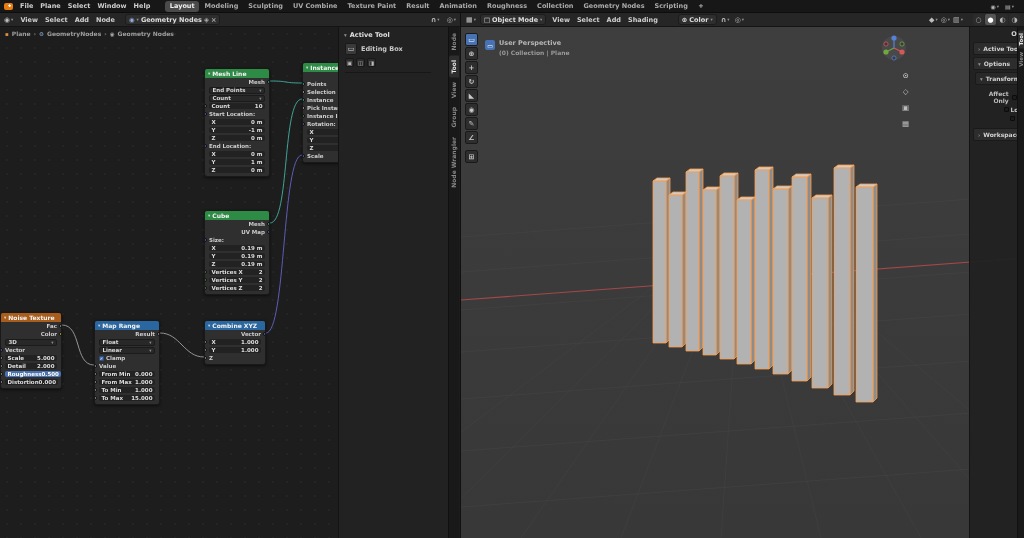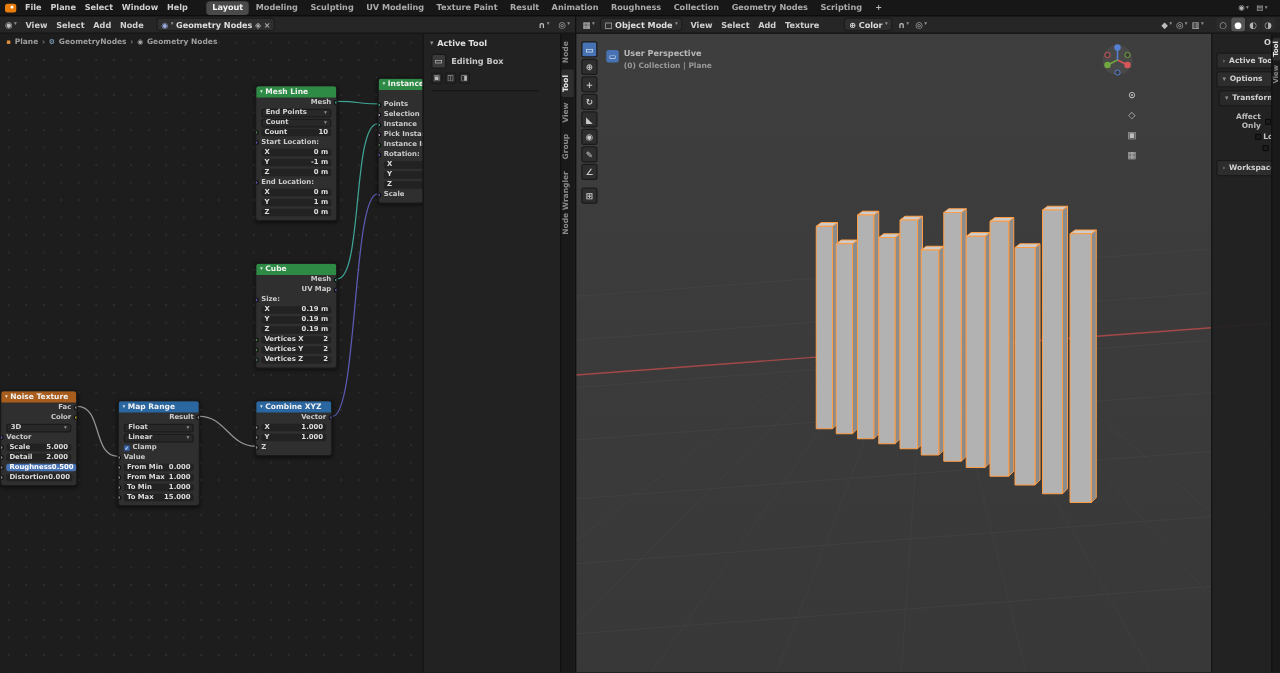--- a/index.html
+++ b/index.html
@@ -132,21 +132,21 @@
         <span class="menu-item">File</span>
         <span class="menu-item">Plane</span>
         <span class="menu-item">Select</span>
         <span class="menu-item">Window</span>
         <span class="menu-item">Help</span>
       </div>
     <div class="ws-tabs">
         <span class="ws-tab active">Layout</span>
         <span class="ws-tab">Modeling</span>
         <span class="ws-tab">Sculpting</span>
-        <span class="ws-tab">UV Modeling</span>
+        <span class="ws-tab">UV Combine</span>
         <span class="ws-tab">Texture Paint</span>
         <span class="ws-tab">Result</span>
         <span class="ws-tab">Animation</span>
         <span class="ws-tab">Roughness</span>
         <span class="ws-tab">Collection</span>
         <span class="ws-tab">Geometry Nodes</span>
         <span class="ws-tab">Scripting</span>
       </div>
     <span class="ws-add">+</span>
     <div class="topbar-right">
@@ -186,21 +186,21 @@
     <span class="icon-btn">▦<span class="caret">▾</span></span>
     <div class="widget">
       <span>□</span>
       <span>Object Mode</span>
       <span class="caret">▾</span>
     </div>
     <div class="menus">
         <span class="menu-item">View</span>
         <span class="menu-item">Select</span>
         <span class="menu-item">Add</span>
-        <span class="menu-item">Texture</span>
+        <span class="menu-item">Shading</span>
       </div>
     <div class="widget" style="margin-left:14px;">
       <span>⊕</span>
       <span>Color</span>
       <span class="caret">▾</span>
     </div>
     <span class="icon-btn">
         <span>∩</span>
         <span class="caret">▾</span>
       </span>

